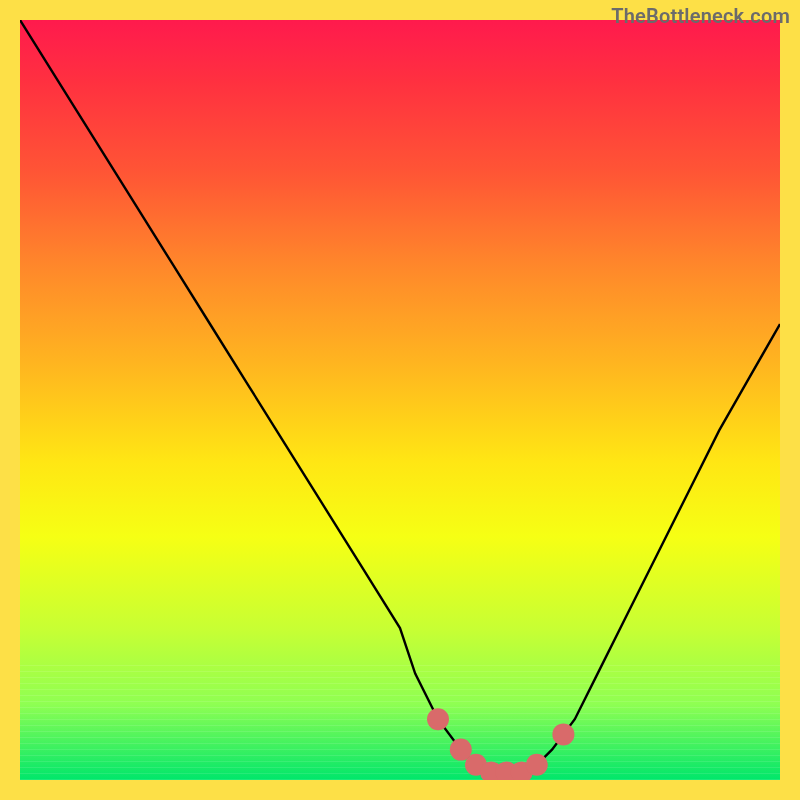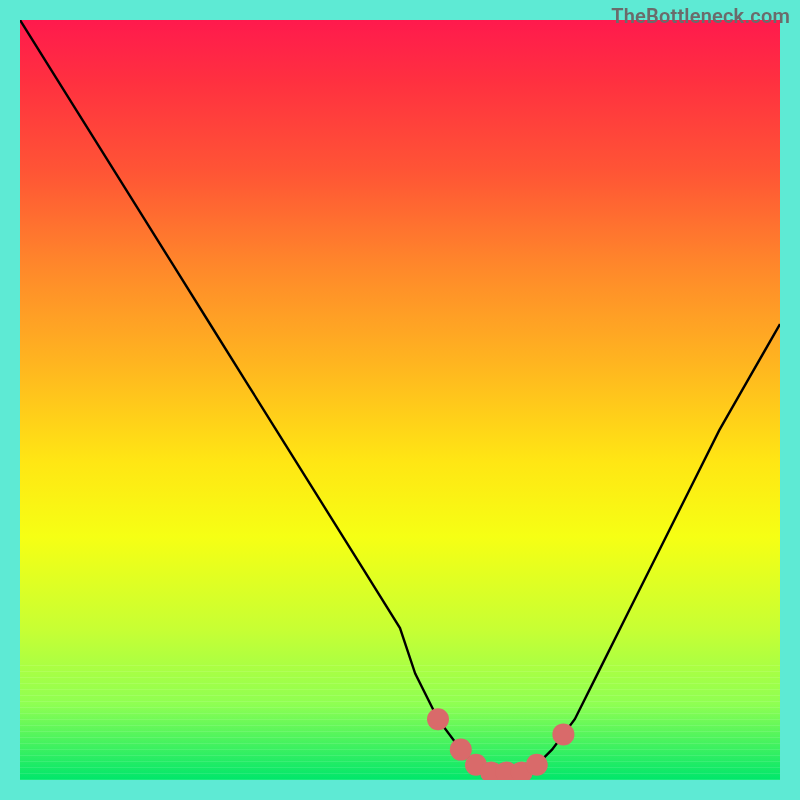--- a/index.html
+++ b/index.html
@@ -1,21 +1,21 @@
 <!DOCTYPE html>
 <html><head>
 <meta charset="utf-8">
 <style>
   * { margin: 0; padding: 0; box-sizing: border-box; }
   html, body { width: 800px; height: 800px; overflow: hidden; background: #000; }
   .frame {
     position: relative;
     width: 800px;
     height: 800px;
-    background: #5eead4;
+    background: #fde047;
   }
   .plot {
     position: absolute;
     left: 20px;
     top: 20px;
     width: 760px;
     height: 760px;
     background: linear-gradient(to bottom,
       #ff1a4d 0%,
       #ff3040 8%,

